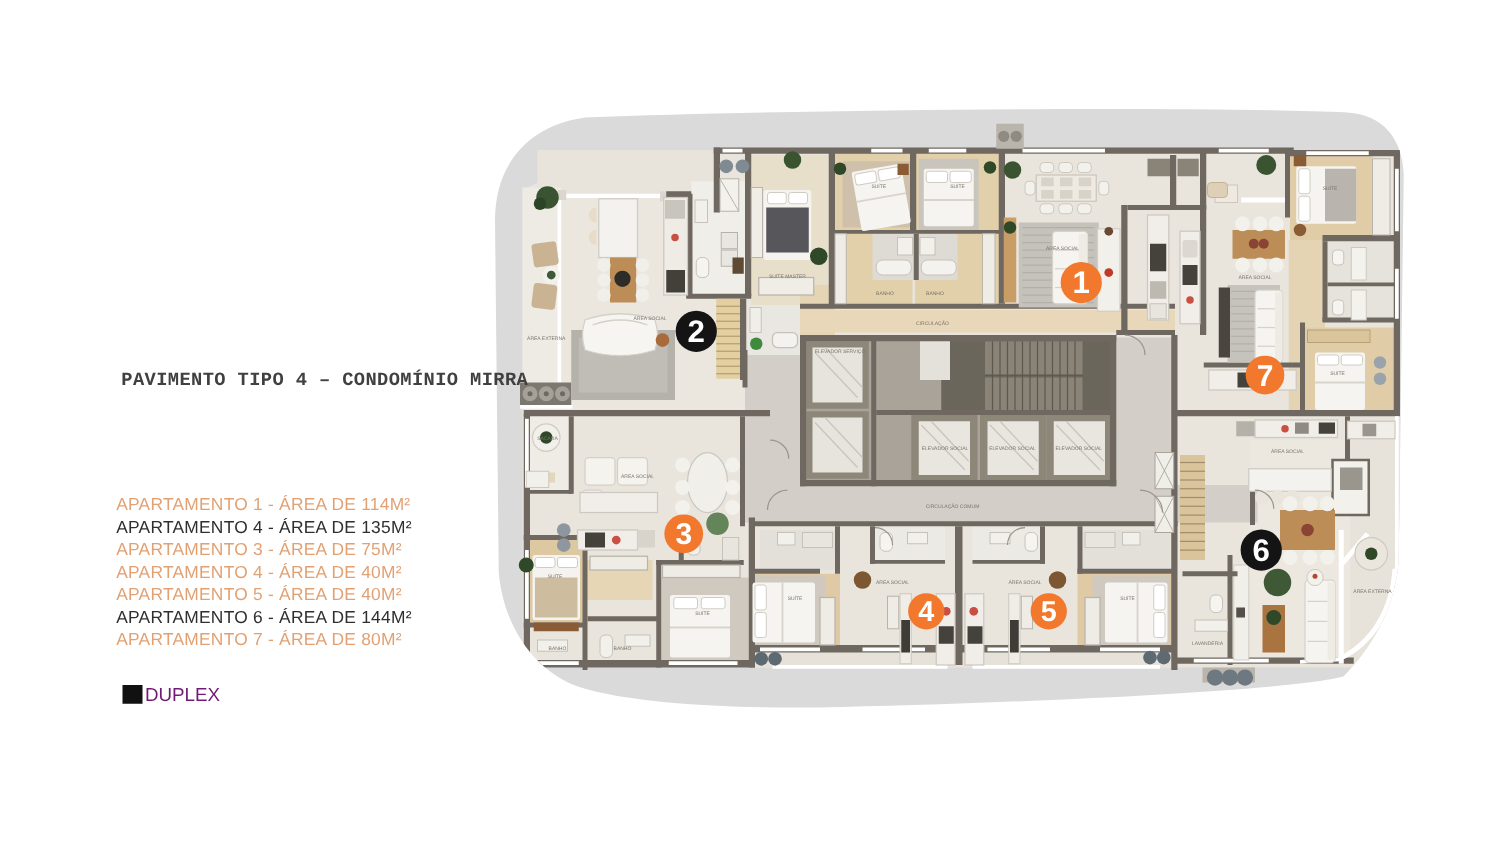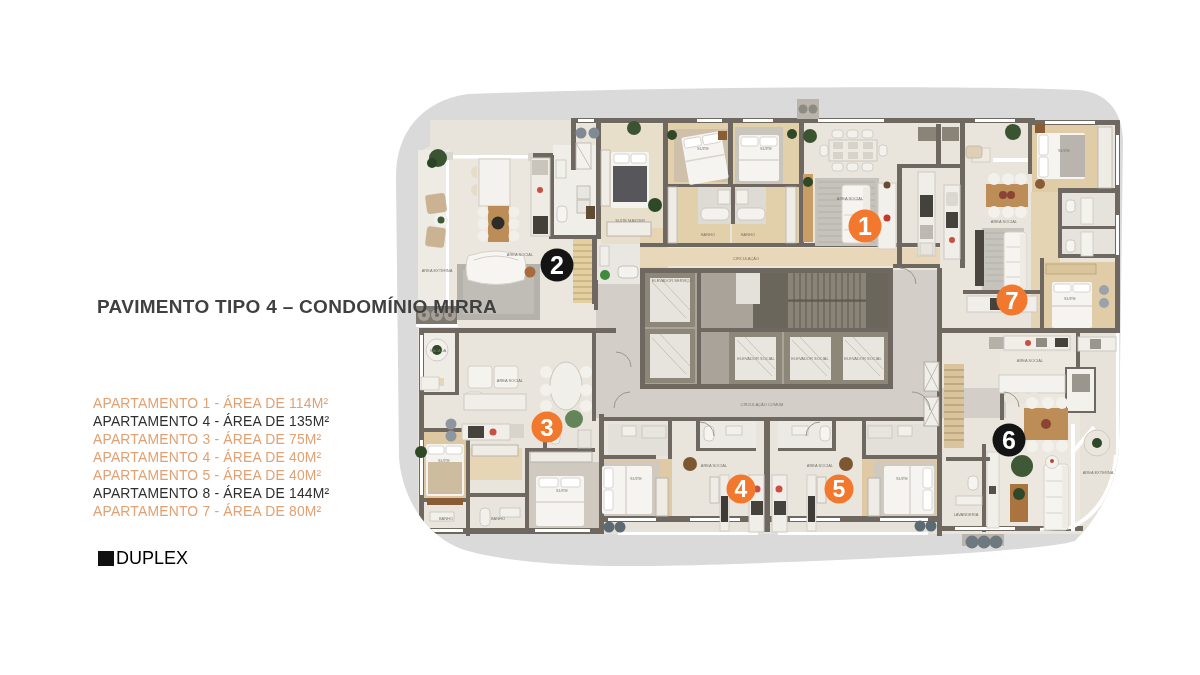--- a/index.html
+++ b/index.html
@@ -1,21 +1,21 @@
 <!DOCTYPE html>
 <html><head>
 <meta charset="utf-8">
 <style>
   html,body{margin:0;padding:0;background:#ffffff;}
   #stage{position:relative;width:1200px;height:675px;overflow:hidden;background:#ffffff;
          font-family:"Liberation Sans", sans-serif;}
-  .ttl{position:absolute;left:97px;top:296px;font-size:19px;font-weight:bold;color:#404040;letter-spacing:.3px;}
+  .ttl{position:absolute;left:97px;top:296px;font-size:15px;font-weight:bold;color:#404040;letter-spacing:.3px;font-family:Liberation Mono, monospace;}
   .apt{position:absolute;left:93px;top:374px;font-size:13.9px;line-height:18px;color:#e2a173;letter-spacing:.2px;margin-top:20px;}
   .apt .dk{color:#2f2f2f;}
-  .dup{position:absolute;left:98px;top:548px;font-size:18px;color:#000000;}
+  .dup{position:absolute;left:98px;top:548px;font-size:15px;color:#701a75;}
   .dup b{display:inline-block;width:16px;height:15px;background:#111;margin-right:2px;vertical-align:-2px;}
 </style>
 </head>
 <body>
 <div id="stage">
 
 <svg width="1200" height="675" viewBox="0 0 1200 675" style="position:absolute;left:0;top:0">
 
   <defs>
     <clipPath id="blobclip">
@@ -973,18 +973,18 @@
 </svg>
 
 <div class="ttl">PAVIMENTO TIPO 4 – CONDOMÍNIO MIRRA</div>
 
 <div class="apt">
 APARTAMENTO 1 - ÁREA DE 114M²<br>
 <span class="dk">APARTAMENTO 4 - ÁREA DE 135M²</span><br>
 APARTAMENTO 3 - ÁREA DE 75M²<br>
 APARTAMENTO 4 - ÁREA DE 40M²<br>
 APARTAMENTO 5 - ÁREA DE 40M²<br>
-<span class="dk">APARTAMENTO 8 - ÁREA DE 144M²</span><br>
+<span class="dk">APARTAMENTO 6 - ÁREA DE 144M²</span><br>
 APARTAMENTO 7 - ÁREA DE 80M²
 </div>
 
 <div class="dup"><b></b>DUPLEX</div>
 </div>
 
 </body></html>

